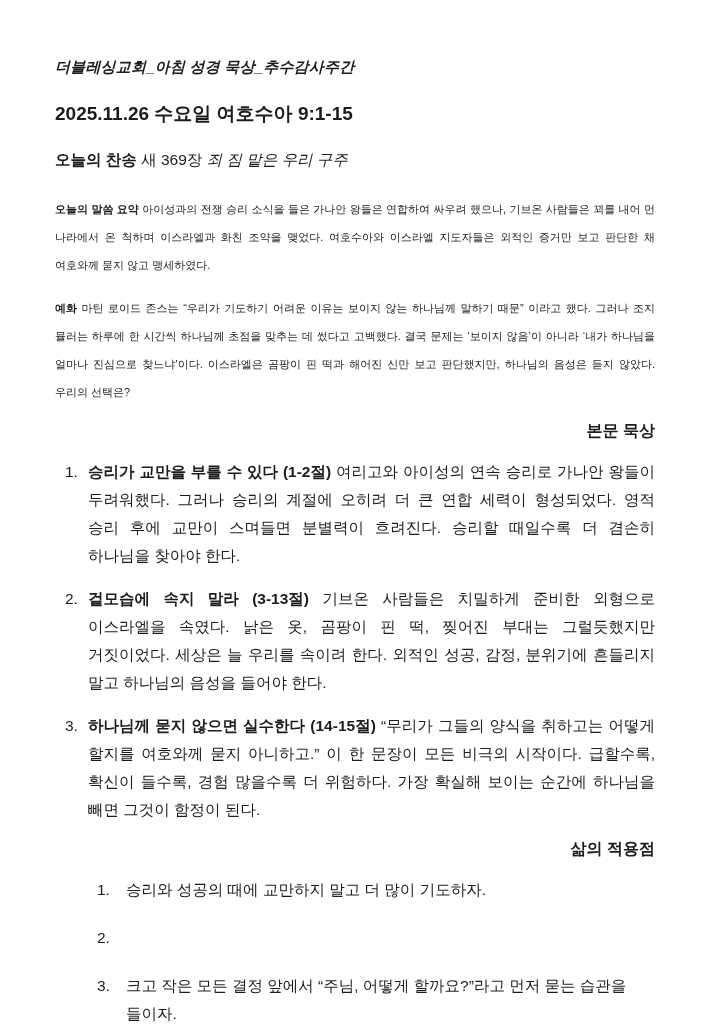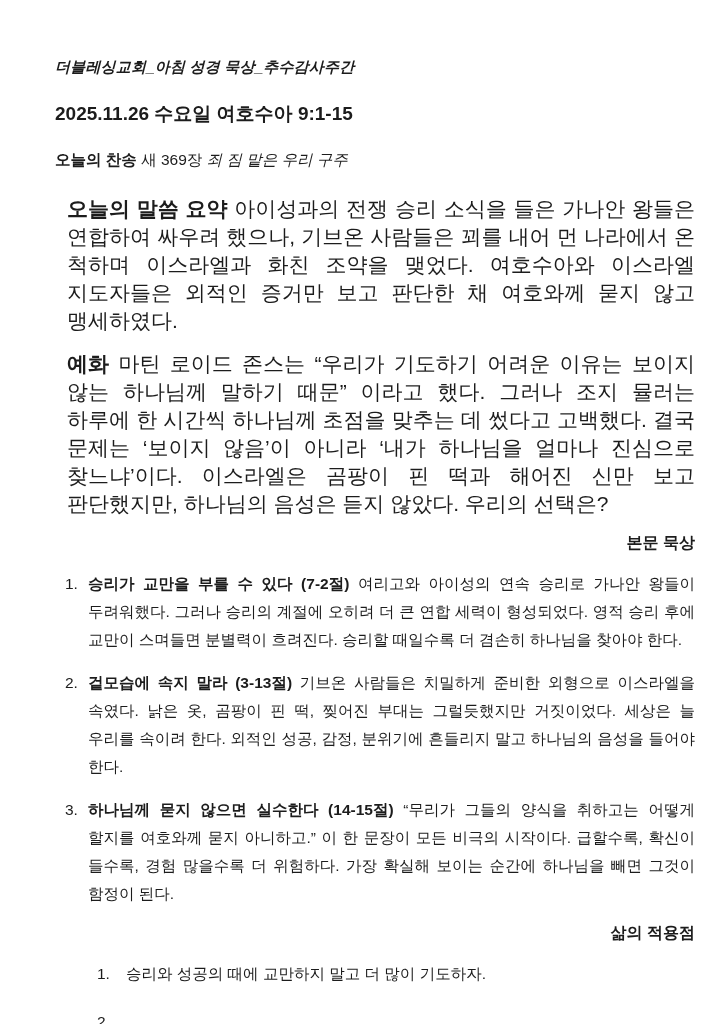--- a/index.html
+++ b/index.html
@@ -12,21 +12,21 @@
     height: 1024px;
     overflow: hidden;
     font-family: "Liberation Sans", "DejaVu Sans", sans-serif;
     color: #1c1c1c;
     -webkit-font-smoothing: antialiased;
   }
   .page {
     box-sizing: border-box;
     width: 721px;
     height: 1024px;
-    padding: 58px 26px 30px 55px;
+    padding: 58px 66px 30px 55px;
     background: #ffffff;
   }
   .doc-title {
     font-size: 15px;
     font-weight: bold;
     font-style: italic;
     letter-spacing: 0.2px;
     margin: 0 0 24px 0;
   }
   .doc-date {
@@ -35,23 +35,23 @@
     margin: 0 0 23px 0;
   }
   .hymn-line {
     font-size: 15.5px;
     margin: 16px 0 24px 0;
     word-break: keep-all;
   }
   .hymn-label { font-weight: bold; }
   .hymn-title { font-style: italic; }
   p.para {
-    font-size: 21px;
+    font-size: 11px;
     line-height: 28px;
-    margin: 0 0 15px 12px;
+    margin: 0 0 15px 0;
     text-align: justify;
     word-break: keep-all;
   }
   .lead { font-weight: bold; }
   h2.section-heading {
     font-size: 16px;
     font-weight: bold;
     margin: 0 0 16px 0;
     text-align: right;
   }
@@ -115,21 +115,21 @@
     <span class="lead">예화</span>
     <span>마틴 로이드 존스는 “우리가 기도하기 어려운 이유는 보이지 않는 하나님께 말하기 때문” 이라고 했다. 그러나 조지 뮬러는 하루에 한 시간씩 하나님께 초점을 맞추는 데 썼다고 고백했다. 결국 문제는 ‘보이지 않음’이 아니라 ‘내가 하나님을 얼마나 진심으로 찾느냐’이다. 이스라엘은 곰팡이 핀 떡과 해어진 신만 보고 판단했지만, 하나님의 음성은 듣지 않았다. 우리의 선택은?</span>
   </p>
 
   <h2 class="section-heading">본문 묵상</h2>
 
   <div class="num-list">
     <div class="num-item">
       <span class="num">1.</span>
       <span class="body">
-        <span class="lead">승리가 교만을 부를 수 있다 (7-2절)</span>
+        <span class="lead">승리가 교만을 부를 수 있다 (1-2절)</span>
         <span>여리고와 아이성의 연속 승리로 가나안 왕들이 두려워했다. 그러나 승리의 계절에 오히려 더 큰 연합 세력이 형성되었다. 영적 승리 후에 교만이 스며들면 분별력이 흐려진다. 승리할 때일수록 더 겸손히 하나님을 찾아야 한다.</span>
       </span>
     </div>
     <div class="num-item">
       <span class="num">2.</span>
       <span class="body">
         <span class="lead">겉모습에 속지 말라 (3-13절)</span>
         <span>기브온 사람들은 치밀하게 준비한 외형으로 이스라엘을 속였다. 낡은 옷, 곰팡이 핀 떡, 찢어진 부대는 그럴듯했지만 거짓이었다. 세상은 늘 우리를 속이려 한다. 외적인 성공, 감정, 분위기에 흔들리지 말고 하나님의 음성을 들어야 한다.</span>
       </span>
     </div>

